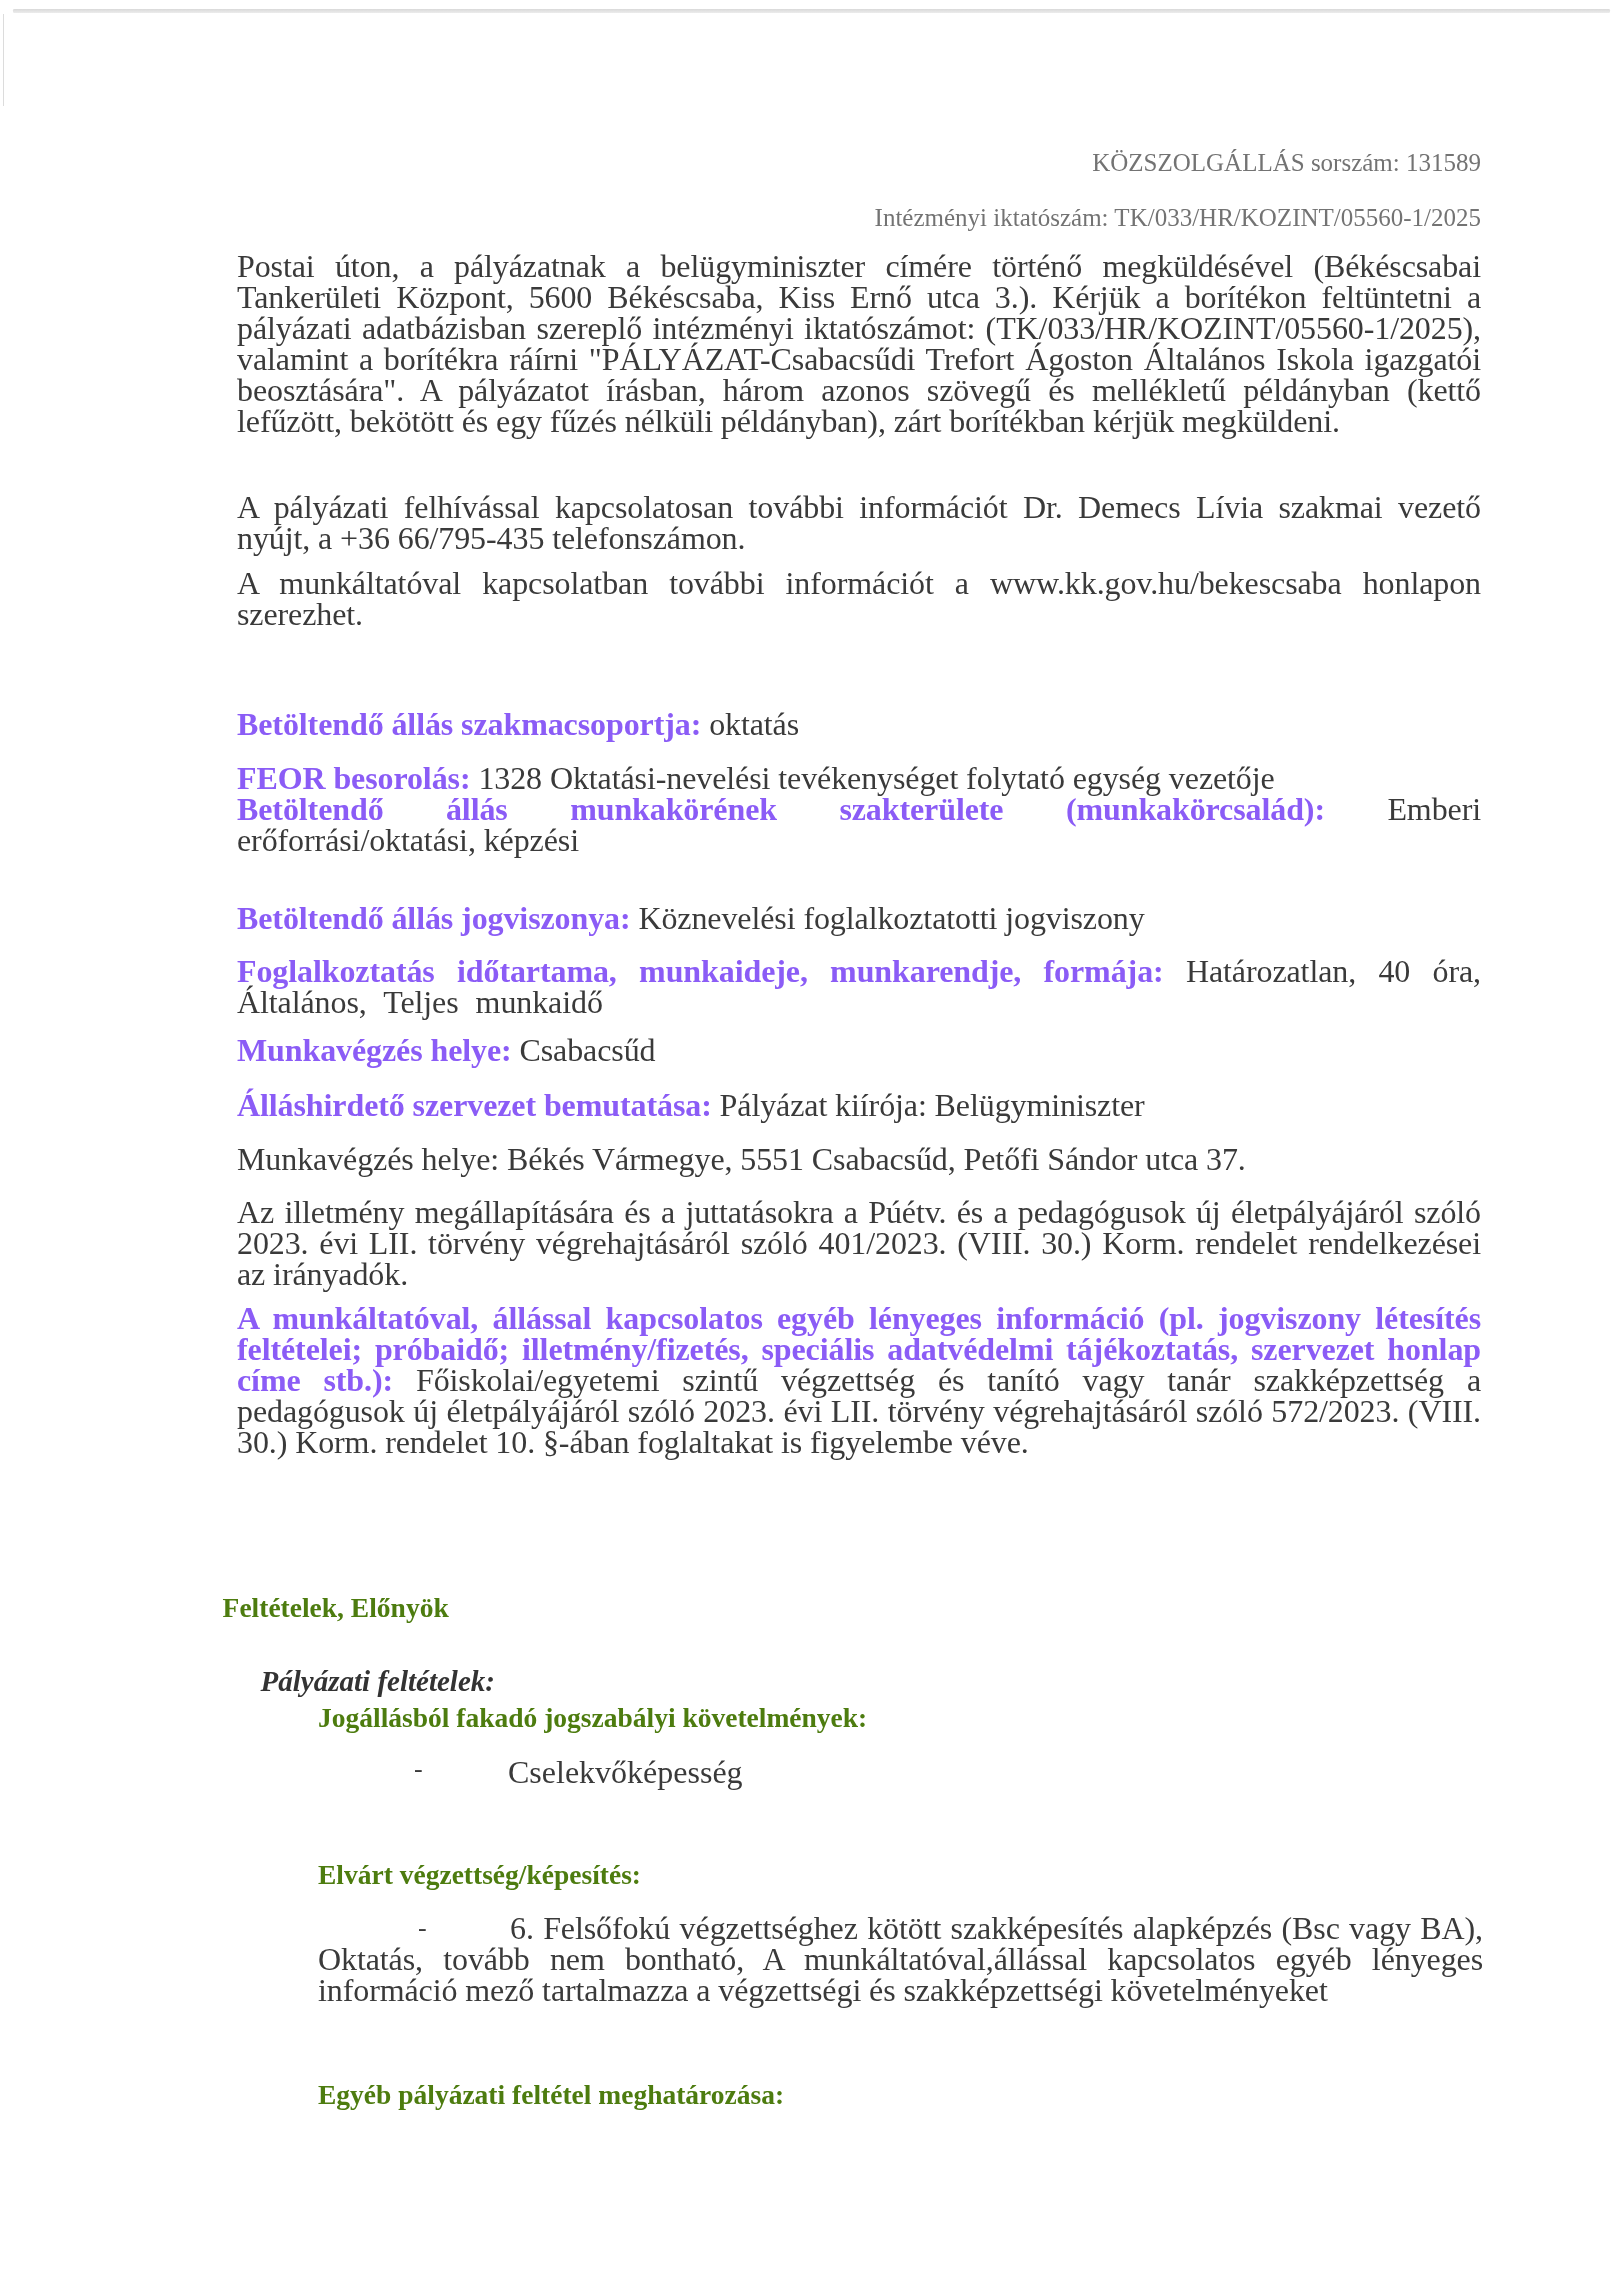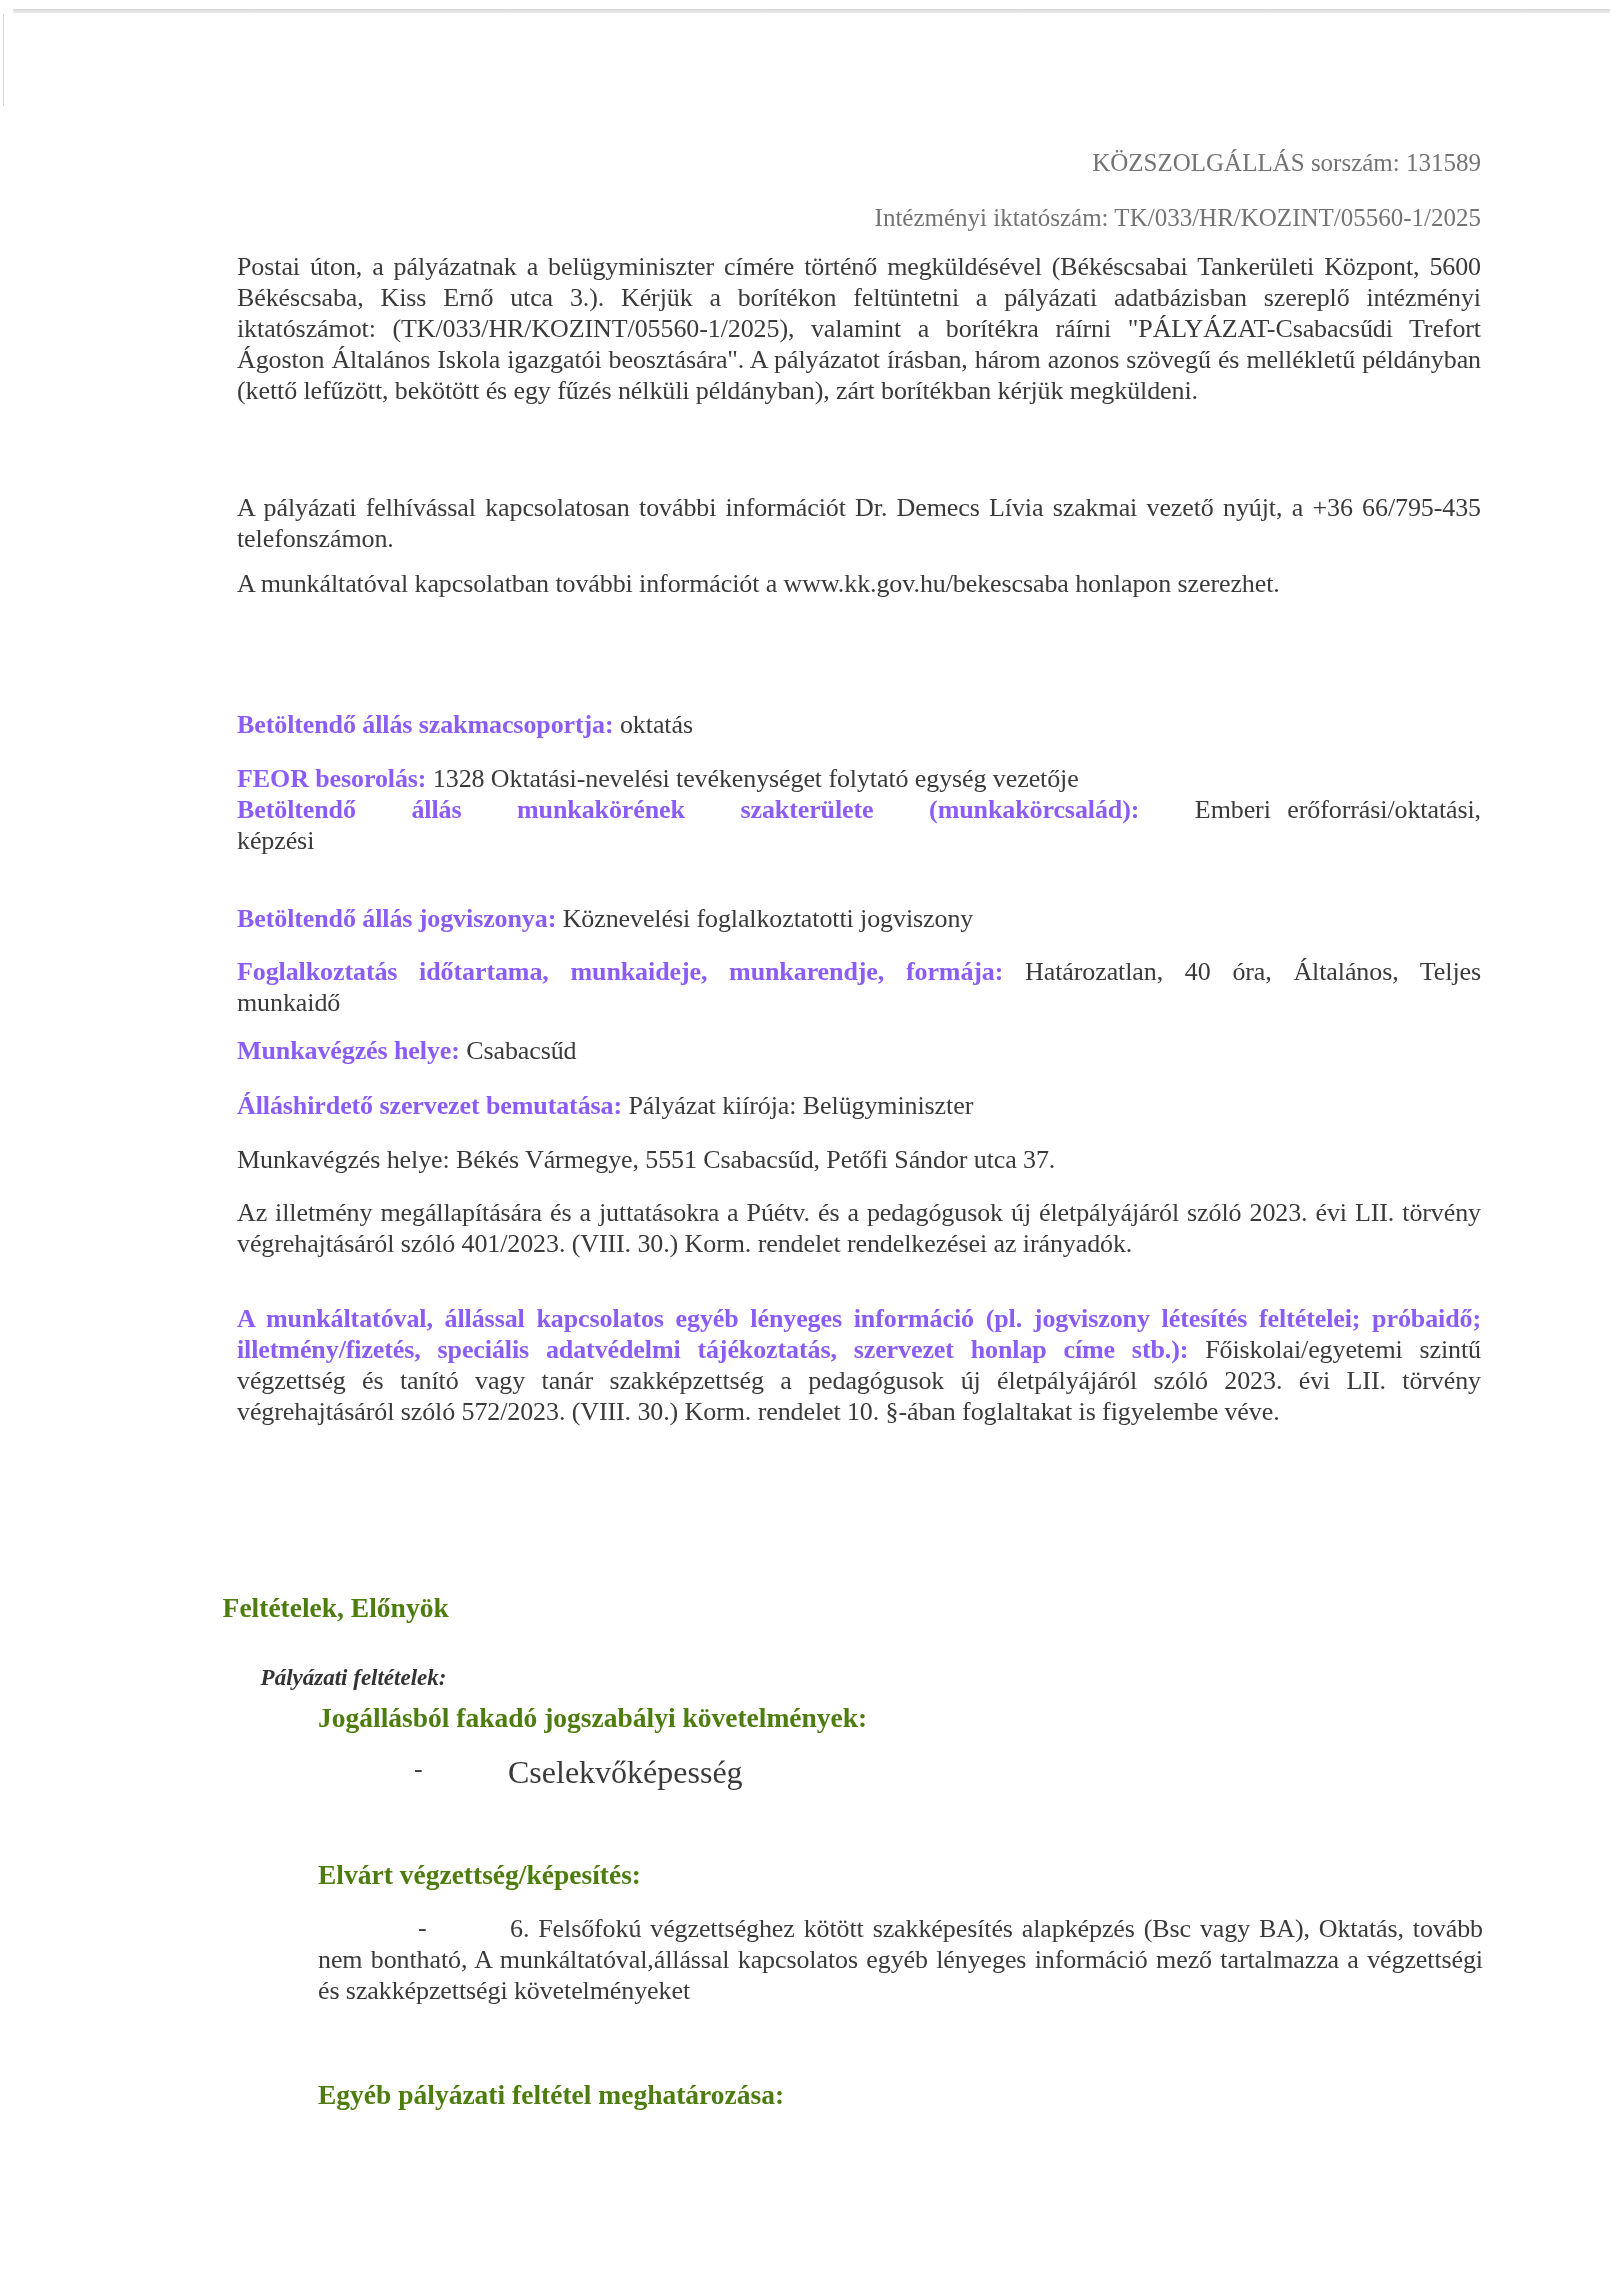--- a/index.html
+++ b/index.html
@@ -14,27 +14,27 @@
   }
   .scan-edge-left {
     position: absolute; left: 2.6px; top: 14.4px; width: 1.3px; height: 92px;
     background: #dcdcdc;
   }
   .page { position: absolute; left: 237px; top: 0; width: 1244px; }
   .hdr { position: absolute; right: 0; text-align: right; font-size: 25px; color: #737373; }
   .hdr1 { top: 149px; }
   .hdr2 { top: 204px; }
   .p {
-    position: absolute; left: 0; width: 1244px; font-size: 26px; line-height: 31px;
+    position: absolute; left: 0; width: 1244px; font-size: 32px; line-height: 31px;
     text-align: justify; text-align-last: left;
     letter-spacing: -0.1px;
   }
   b, .b { font-weight: bold; color: #8b5cf6; }
   .h-sec { position: absolute; font-weight: bold; font-size: 27.5px; color: #4d7c0f; }
-  .h-ital { position: absolute; font-weight: bold; font-style: italic; font-size: 23px; color: #333; }
+  .h-ital { position: absolute; font-weight: bold; font-style: italic; font-size: 29px; color: #333; }
   .bullet-dash { position: absolute; font-size: 26px; }
   .bullet-text { position: absolute; font-size: 32px; }
 </style>
 </head>
 <body>
 
 <div class="scan-edge"></div>
 <div class="scan-edge-left"></div>
 
 <div class="page">

